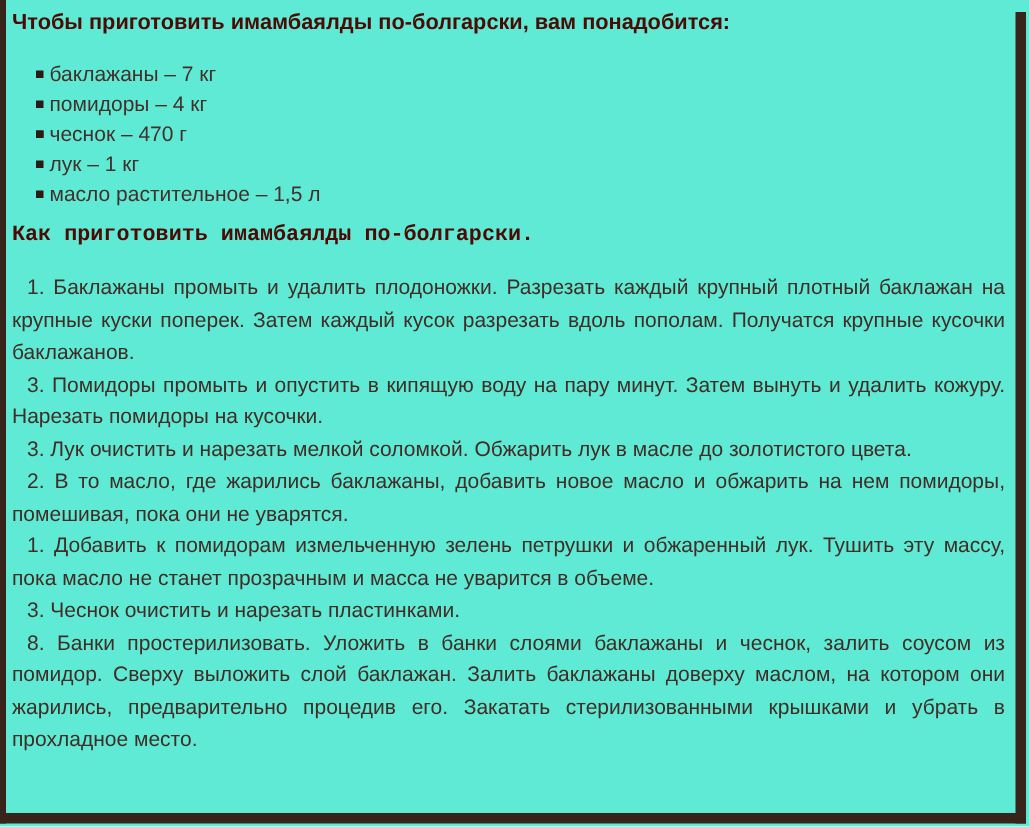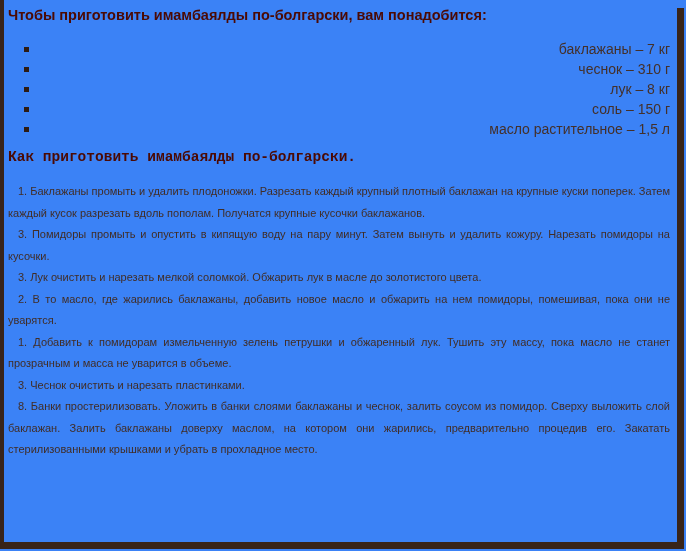--- a/index.html
+++ b/index.html
@@ -4,21 +4,21 @@
 <style>
   html, body {
     margin: 0;
     padding: 0;
     background: #ffffff;
   }
   .page {
     position: relative;
     width: 686px;
     height: 551px;
-    background: #3b82f6;
+    background: #5eead4;
     overflow: hidden;
     font-family: "Liberation Sans", sans-serif;
   }
   .border-left {
     position: absolute;
     left: 0; top: 0;
     width: 4px; height: 549px;
     background: #38241a;
   }
   .border-right {
@@ -55,57 +55,56 @@
     list-style: none;
     margin: 14px 0 8px 0;
     padding: 0;
   }
   ul.ingredients li {
     position: relative;
     padding-left: 25px;
     font-size: 14px;
     line-height: 20px;
     color: #44302a;
-    text-align: right;
   }
   ul.ingredients li .sq-bullet {
     position: absolute;
     left: 16px; top: 8px;
     width: 5px; height: 5px;
     background: #2d1b13;
   }
   .steps {
     margin-top: 14px;
   }
   .steps p {
     margin: 0;
-    font-size: 11px;
+    font-size: 14px;
     line-height: 21.5px;
     color: #412d26;
     text-align: justify;
     text-indent: 10px;
   }
 </style>
 </head>
 <body>
 
 <div class="page">
   <div class="border-left"></div>
   <div class="border-right"></div>
   <div class="border-bottom"></div>
 
   <div class="content">
     <h2 class="heading">Чтобы приготовить имамбаялды по-болгарски, вам понадобится:</h2>
 
     <ul class="ingredients">
       <li><span class="sq-bullet"></span><span>баклажаны – 7 кг</span></li>
+      <li><span class="sq-bullet"></span><span>помидоры – 4 кг</span></li>
       <li><span class="sq-bullet"></span></li>
-      <li><span class="sq-bullet"></span><span>чеснок – 310 г</span></li>
-      <li><span class="sq-bullet"></span><span>лук – 8 кг</span></li>
-      <li><span class="sq-bullet"></span><span>соль – 150 г</span></li>
+      <li><span class="sq-bullet"></span><span>чеснок – 470 г</span></li>
+      <li><span class="sq-bullet"></span><span>лук – 1 кг</span></li>
       <li><span class="sq-bullet"></span><span>масло растительное – 1,5 л</span></li>
     </ul>
 
     <h2 class="heading second">Как приготовить имамбаялды по-болгарски.</h2>
 
     <div class="steps">
       <p>1. Баклажаны промыть и удалить плодоножки. Разрезать каждый крупный плотный баклажан на крупные куски поперек. Затем каждый кусок разрезать вдоль пополам. Получатся крупные кусочки баклажанов.</p>
       <p>3. Помидоры промыть и опустить в кипящую воду на пару минут. Затем вынуть и удалить кожуру. Нарезать помидоры на кусочки.</p>
       <p>3. Лук очистить и нарезать мелкой соломкой. Обжарить лук в масле до золотистого цвета.</p>
       <p>2. В то масло, где жарились баклажаны, добавить новое масло и обжарить на нем помидоры, помешивая, пока они не уварятся.</p>

